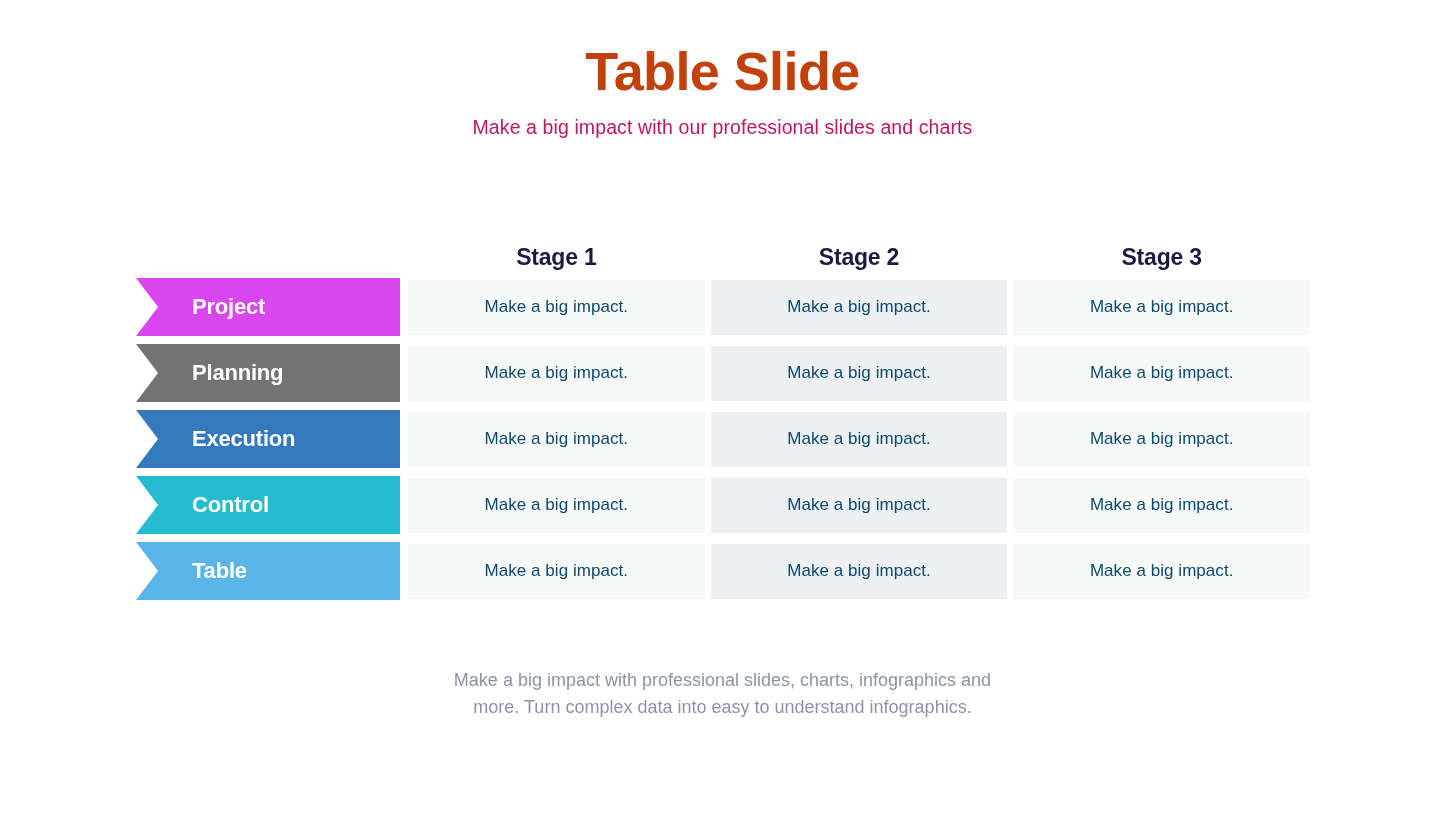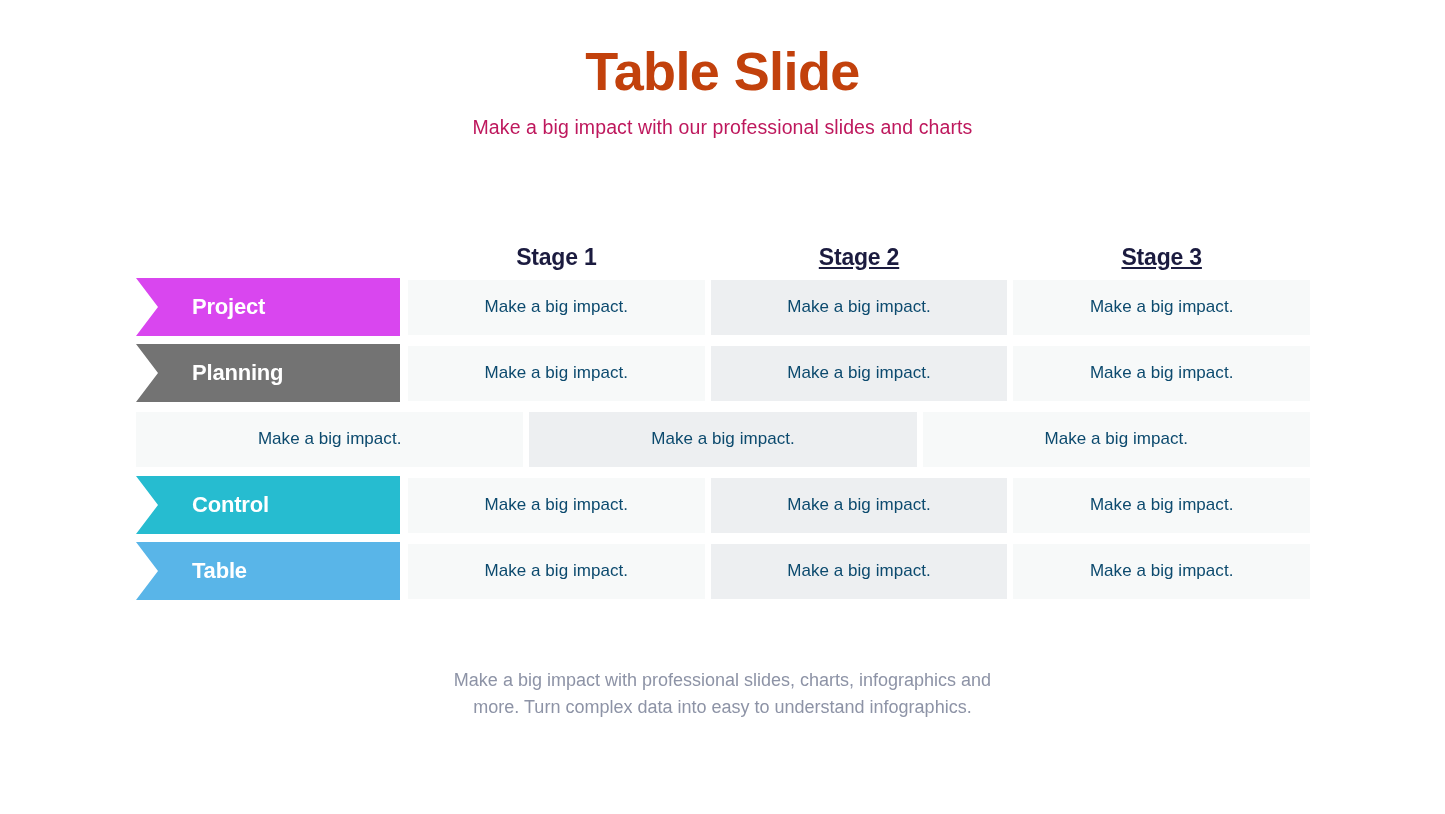--- a/index.html
+++ b/index.html
@@ -57,21 +57,21 @@
     flex: 0 0 272px;
   }
   .col-head {
     flex: 1 1 0;
     text-align: center;
     font-size: 23px;
     font-weight: bold;
     color: #1B1B3F;
     letter-spacing: -0.2px;
   }
-  .col-head.gap-left { margin-left: 6px; text-decoration: underline; }
+  .col-head.gap-left { margin-left: 6px; }
 
   .table-row {
     display: flex;
     align-items: stretch;
     margin-bottom: 8px;
     height: 58px;
   }
 
   
   .row-label {
@@ -155,20 +155,23 @@
         <div class="row-label" style="background: #737373;">
           <span class="row-label-text">Planning</span>
         </div>
         <div class="cells">
           <div class="cell shade-a" style="background: rgb(247, 249, 249);">Make a big impact.</div>
           <div class="cell shade-b gap-left" style="background: rgb(237, 239, 241);">Make a big impact.</div>
           <div class="cell shade-a gap-left" style="background: rgb(247, 249, 249);">Make a big impact.</div>
         </div>
       </div>
       <div class="table-row">
+        <div class="row-label" style="background: rgb(52, 120, 190);">
+          <span class="row-label-text">Execution</span>
+        </div>
         <div class="cells">
           <div class="cell shade-a" style="background: rgb(247, 249, 249);">Make a big impact.</div>
           <div class="cell shade-b gap-left" style="background: rgb(237, 239, 241);">Make a big impact.</div>
           <div class="cell shade-a gap-left" style="background: rgb(247, 249, 249);">Make a big impact.</div>
         </div>
       </div>
       <div class="table-row">
         <div class="row-label" style="background: rgb(38, 188, 208);">
           <span class="row-label-text">Control</span>
         </div>

